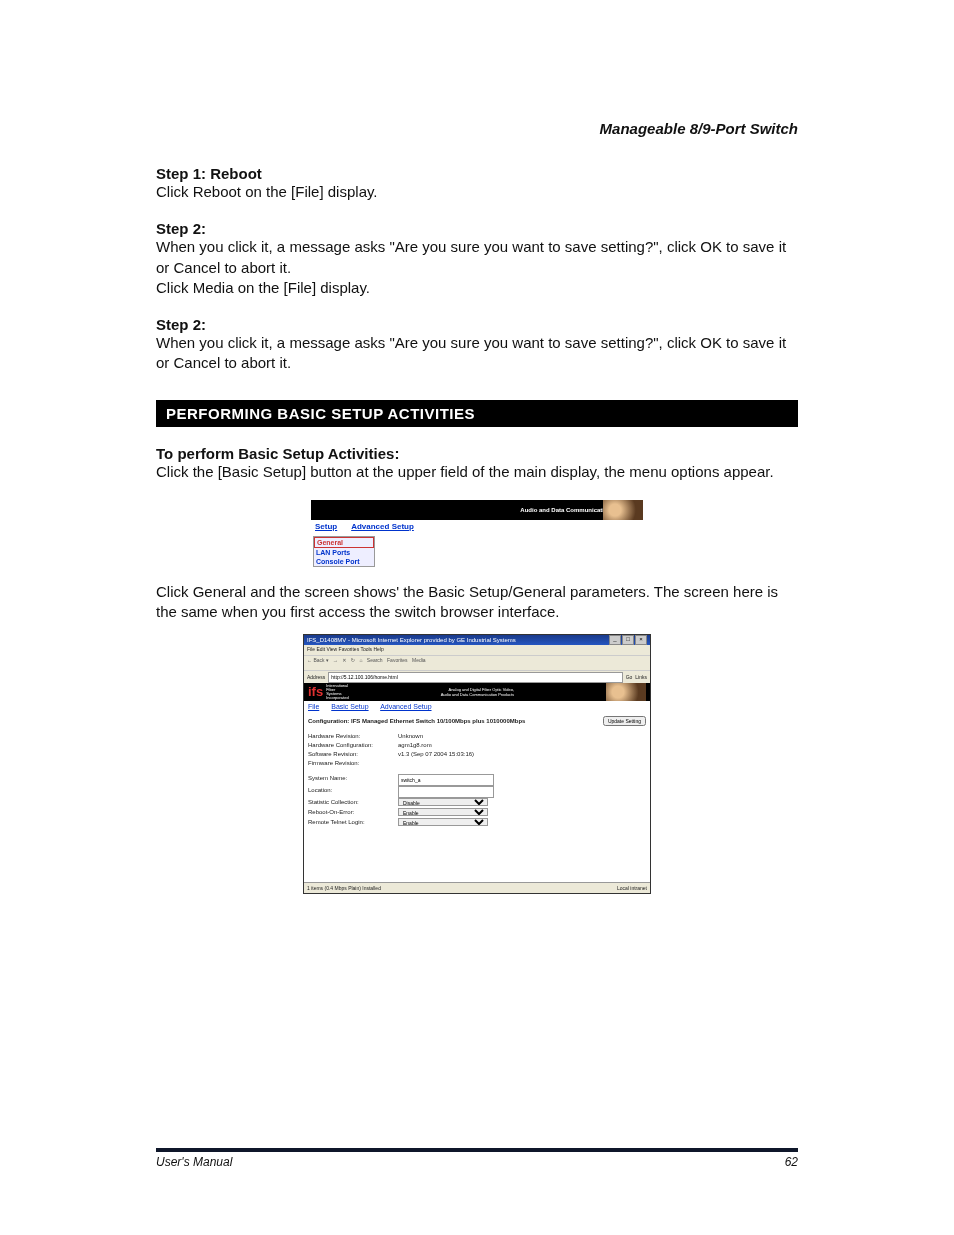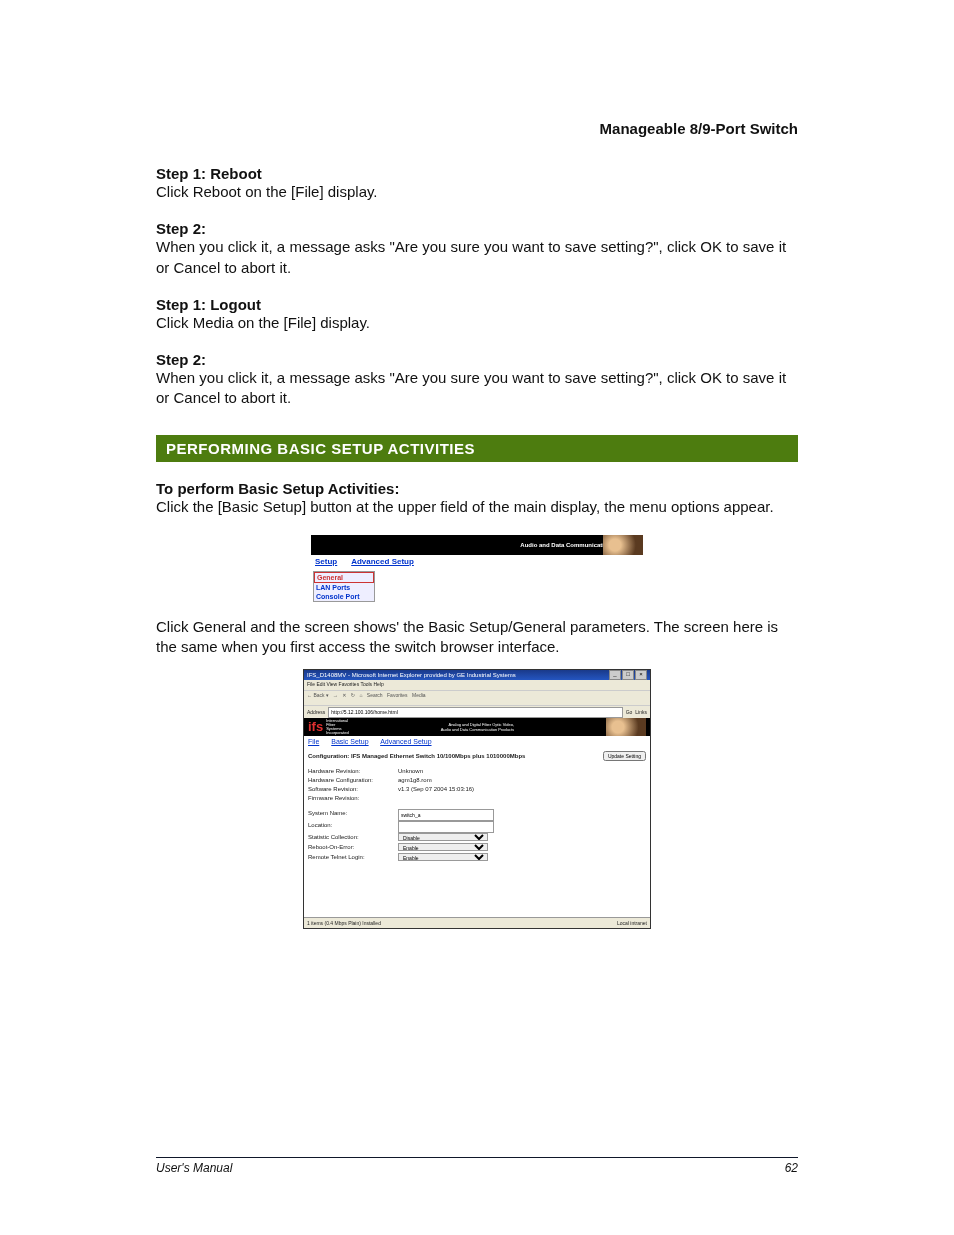--- a/index.html
+++ b/index.html
@@ -11,37 +11,38 @@
   }
   .page {
     width: 954px;
     height: 1235px;
     box-sizing: border-box;
     padding: 120px 156px 60px 156px;
     position: relative;
   }
   .doc-title {
     text-align: right;
+    font-style: italic;
     font-weight: 600;
     font-size: 15px;
     margin-bottom: 28px;
   }
   .step-heading {
     font-weight: 700;
     font-size: 15px;
     margin-top: 18px;
   }
   .body-text {
     font-size: 15px;
     line-height: 1.35;
     margin-top: 0;
   }
   .body-text .b { font-weight: 400; }
   .section-bar {
-    background: #4d7c0f;
+    background: #000000;
     color: #fff;
     font-weight: 600;
     letter-spacing: 0.5px;
     font-size: 15px;
     padding: 5px 10px;
     margin-top: 26px;
     margin-bottom: 18px;
   }
   .sub-heading {
     font-weight: 700;
@@ -121,22 +122,22 @@
   .shot2-configline { padding:4px 4px 2px 4px; font-size:6px; font-weight:bold; display:flex; justify-content:space-between; align-items:center;}
   .shot2-configline button { font-size:5px; height:10px; padding:0 3px;}
   .shot2-grid { padding:4px 4px; font-size:6px; line-height:9px;}
   .shot2-row { display:flex; }
   .shot2-row .lbl { width:90px; }
   .shot2-row .val { flex:1; }
   .shot2-row input, .shot2-row select { font-size:5px; height:8px; border:1px solid #999; width:90px;}
   .shot2-status { position:absolute; left:0; right:0; bottom:0; height:10px; background:#ece9d8; border-top:1px solid #999; font-size:5px; padding:0 3px; display:flex; justify-content:space-between; align-items:center;}
   .footer {
     position: absolute;
-    left: 156px; right: 156px; bottom: 60px;
-    border-top: 1px solid #0f172a;
+    left: 156px; right: 156px; bottom: 66px;
+    border-top: 4px solid #0f172a;
     font-size: 12px;
     font-style: italic;
     display: flex;
     justify-content: space-between;
     padding-top: 3px;
   }
 </style>
 </head>
 <body>
 
@@ -147,21 +148,20 @@
   <div class="step-heading">Step 1: Reboot</div>
   <div class="body-text">
     <span>Click </span><span class="b">Reboot</span><span> on the </span><span class="b">[File]</span><span> display.</span>
   </div>
 
   <div class="step-heading">Step 2:</div>
   <div class="body-text">
     <span>When you click it, a message asks </span><span class="b">"Are you sure you want to save setting?"</span><span>, click </span><span class="b">OK</span><span> to save it or </span><span class="b">Cancel</span><span> to abort it.</span>
   </div>
 
-  <div class="step-heading">Step 1: Logout</div>
   <div class="body-text">
     <span>Click </span><span class="b">Media</span><span> on the </span><span class="b">[File]</span><span> display.</span>
   </div>
 
   <div class="step-heading">Step 2:</div>
   <div class="body-text">
     <span>When you click it, a message asks </span><span class="b">"Are you sure you want to save setting?"</span><span>, click </span><span class="b">OK</span><span> to save it or </span><span class="b">Cancel</span><span> to abort it.</span>
   </div>
 
   <div class="section-bar">PERFORMING BASIC SETUP ACTIVITIES</div>

